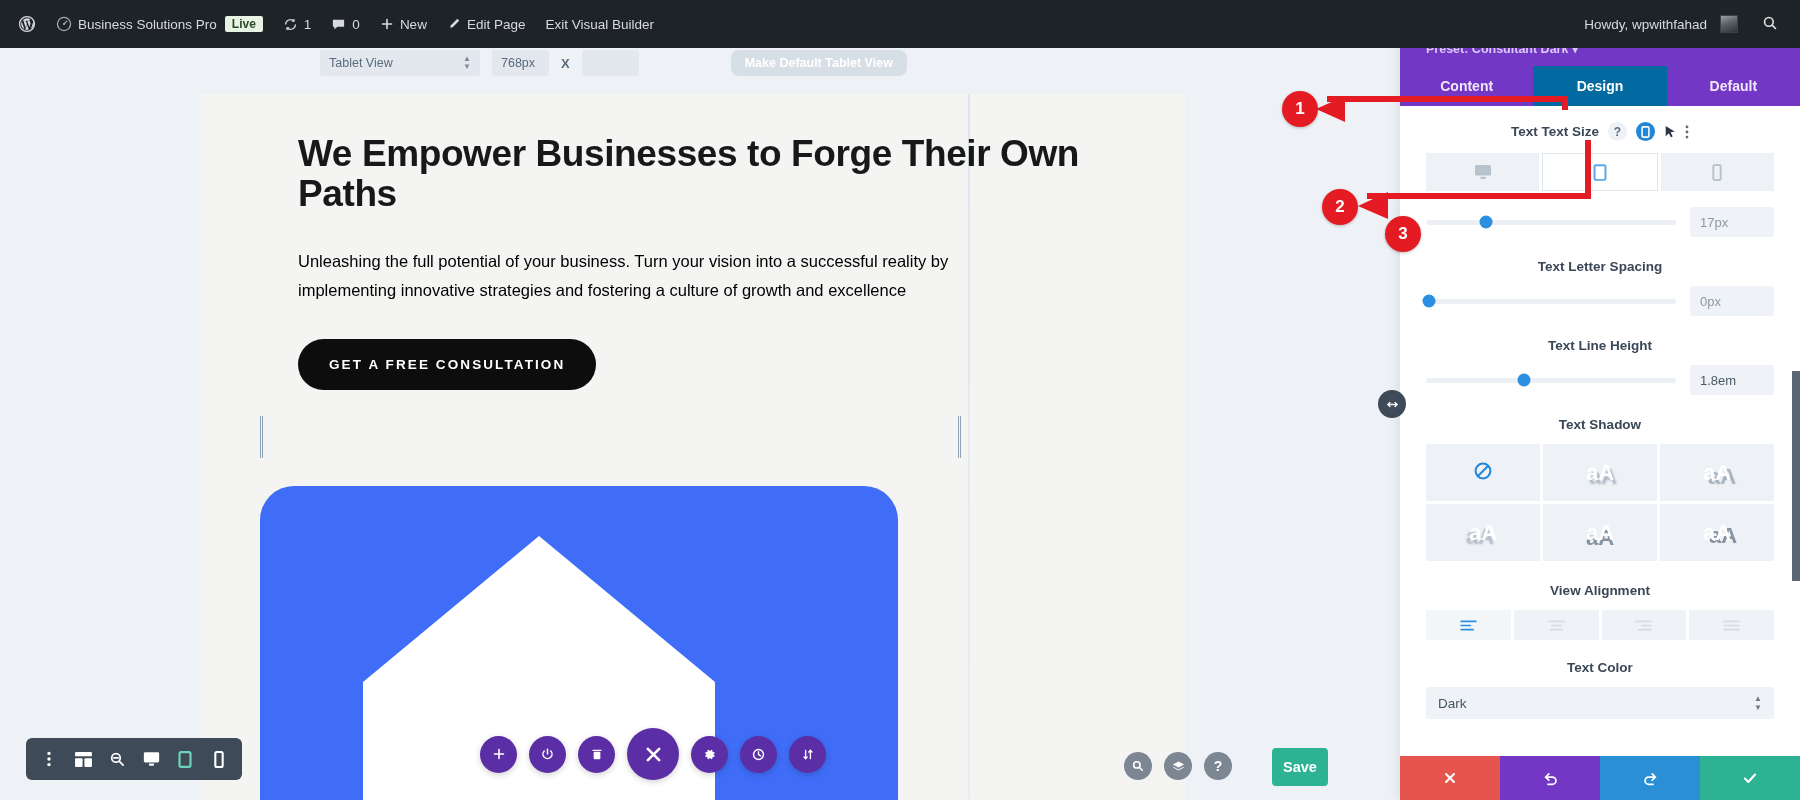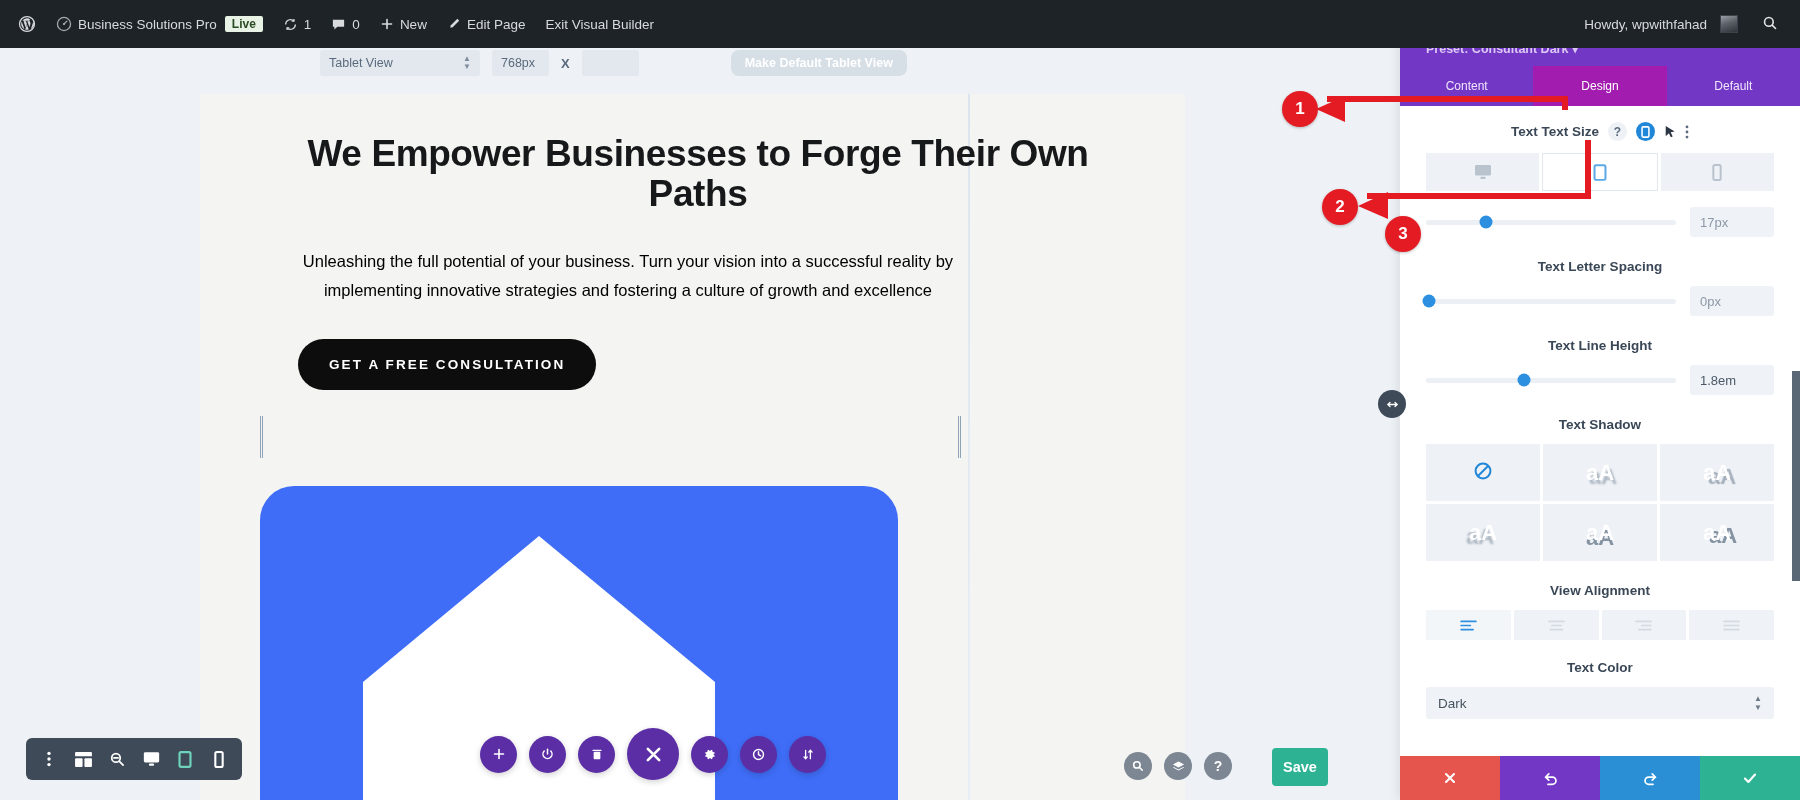--- a/index.html
+++ b/index.html
@@ -68,21 +68,21 @@
   }
   .vb-default {
     margin-left: 80px; height: 26px; background: #d6dee6;
     border-radius: 8px; color: #ffffff; font-size: 12.5px; font-weight: 600;
     display: flex; align-items: center; padding: 0 14px;
   }
 
   
   .canvas {
     position: absolute; top: 94px; left: 0; width: 1400px; height: 706px;
-    background: #eef2f6; overflow: hidden; text-align: center;
+    background: #eef2f6; overflow: hidden;
   }
   .page {
     position: absolute; top: 0; left: 200px; width: 985px; height: 706px;
     background: #f4f4f3;
   }
   .tablet-guide {
     position: absolute; top: 0; left: 768px; width: 2px; height: 706px;
     background: linear-gradient(180deg,#dce5ef,#e8eef5);
   }
   .hero-h1 {
@@ -169,23 +169,23 @@
   .panel-head { background: #7237c4; padding: 14px 18px 10px 26px; position: relative; }
   .panel-title { color: #fff; font-size: 19.5px; font-weight: 700; }
   .panel-preset { color: #dcc8f5; font-size: 12.5px; font-weight: 600; margin-top: 4px; }
   .panel-head-icons {
     position: absolute; right: 14px; top: 16px;
     display: flex; align-items: center; gap: 19px; color: #fff;
   }
   .panel-tabs { display: flex; background: #7237c4; height: 40px; }
   .ptab {
     flex: 1; display: flex; align-items: center; justify-content: center;
-    color: #f0e6fd; font-size: 12px; font-weight: 400;
-  }
-  .ptab.active { background: #a21caf; color: #ffffff; }
+    color: #f0e6fd; font-size: 14px; font-weight: 700;
+  }
+  .ptab.active { background: #0369a1; color: #ffffff; }
   .panel-body {
     flex: 1; overflow: hidden; padding: 16px 26px 0 26px; position: relative;
     background: #fff;
   }
   .field { margin-bottom: 6px; }
   .flabel {
     font-size: 13.5px; color: #3a4757; font-weight: 600;
     display: flex; align-items: center; gap: 9px; margin-bottom: 12px; justify-content: center;
   }
   .help-dot {

